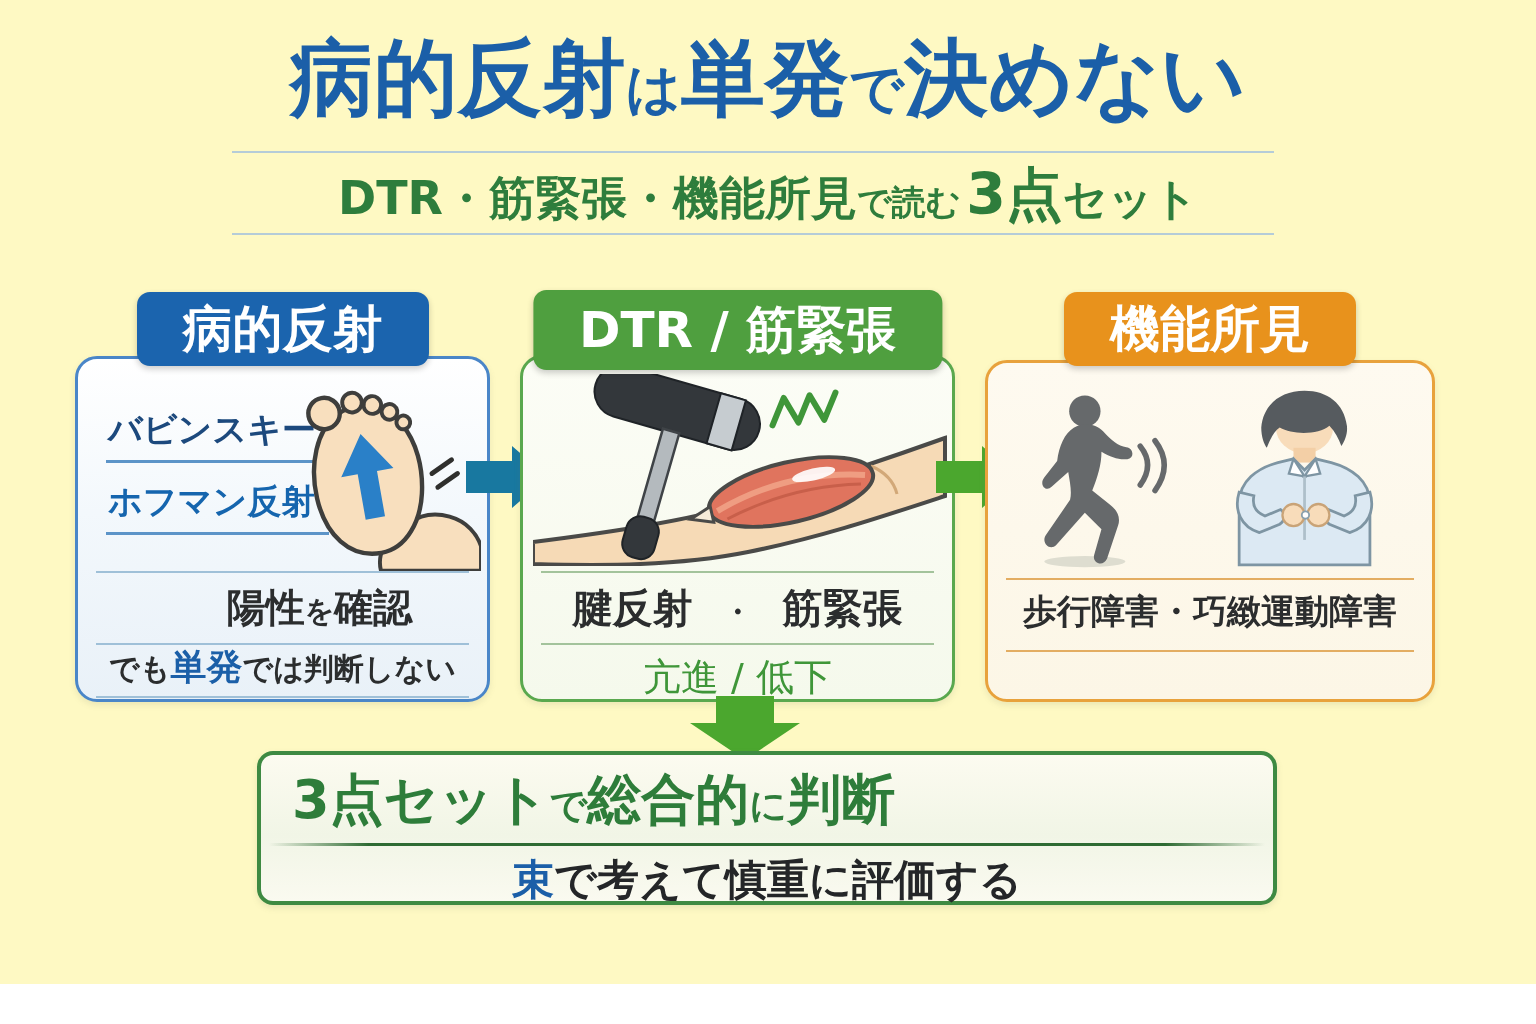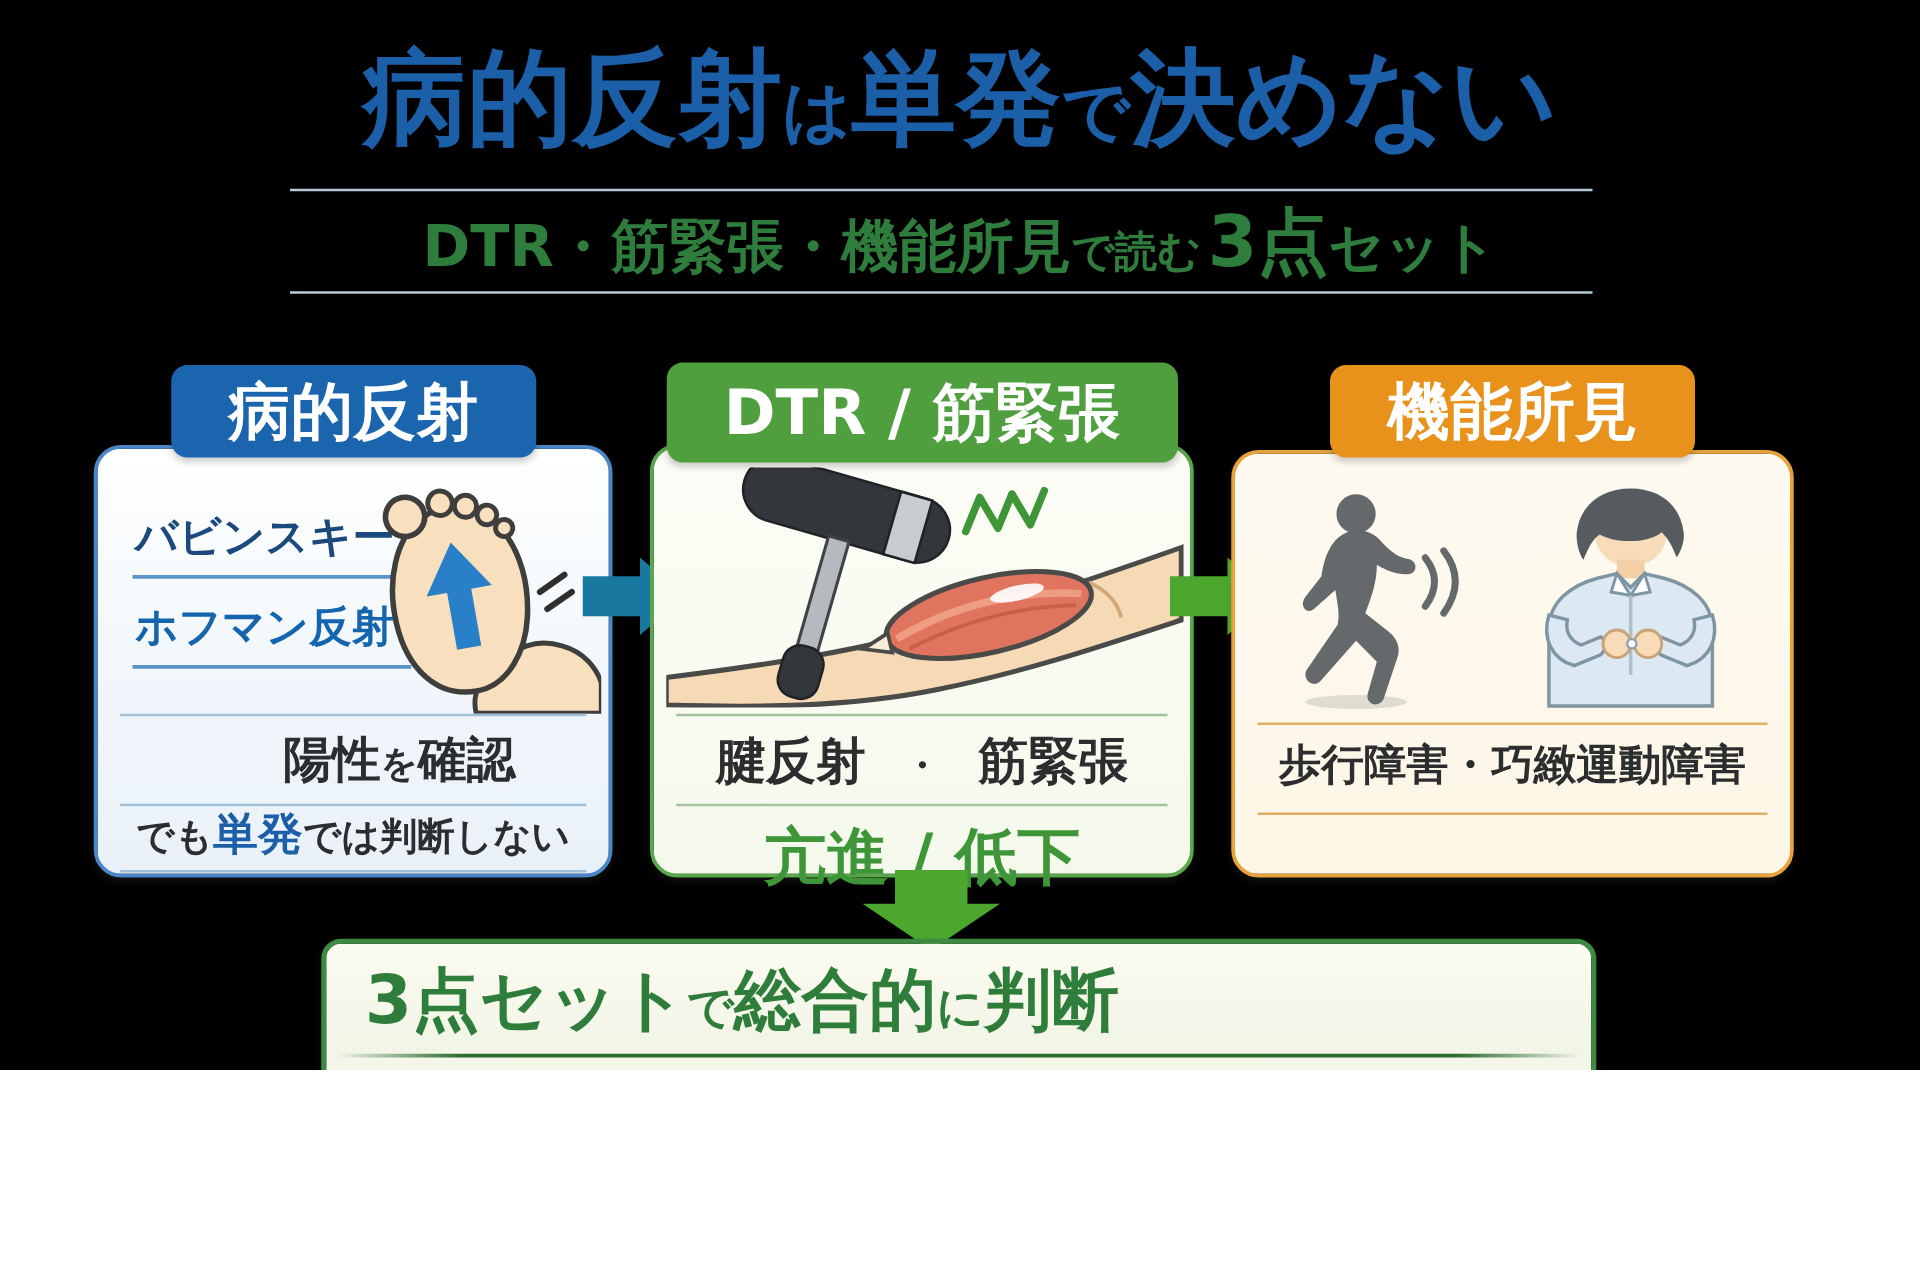--- a/index.html
+++ b/index.html
@@ -1,18 +1,18 @@
 <!DOCTYPE html>
 <html><head>
 <meta charset="utf-8">
 <style>
   html,body{margin:0;padding:0;}
   .canvas{
-    position:relative;width:1536px;height:856px;overflow:hidden;
-    background:#000000;font-family:"DejaVu Sans","Liberation Sans",sans-serif;
+    position:relative;width:1536px;height:984px;overflow:hidden;
+    background:#fef9c3;font-family:"DejaVu Sans","Liberation Sans",sans-serif;
     color:#2b2d2e;
   }
 
   
   .main-title{position:absolute;top:30px;left:0;width:100%;text-align:center;
     color:#1b5fa8;font-weight:800;line-height:1.15;white-space:nowrap;}
   .t-lg{font-size:84px;}
   .t-sm{font-size:54px;}
   .rule{position:absolute;left:232px;width:1042px;height:2px;background:#b5ccd8;}
   .rule-top{top:151px;}
@@ -56,21 +56,21 @@
   .card2 .card-body{top:65px;border:3.5px solid #5aa84e;
     background:linear-gradient(180deg,#fcfdf6 0%,#f5f9ec 100%);}
   .card2 .card-header{background:#4f9f3f;height:80px;line-height:80px;}
   .arm-svg{position:absolute;left:10px;top:16px;width:414px;height:192px;}
   .c2-hr{background:#a3c39b;}
   .c2-hr.a{top:213px;} .c2-hr.b{top:285px;}
   .c2-row1{position:absolute;top:223px;left:0;width:100%;text-align:center;
     font-size:40px;font-weight:700;color:#2b2d2e;white-space:nowrap;}
   .c2-row1 .sep{margin:0 30px;font-size:30px;}
   .c2-row2{position:absolute;top:294px;left:0;width:100%;text-align:center;
-    font-size:50px;font-weight:700;color:#3f9639;white-space:nowrap;}
+    font-size:38px;font-weight:400;color:#3f9639;white-space:nowrap;}
 
   .card3{left:985px;top:292px;width:450px;height:410px;}
   .card3 .card-body{top:68px;border:3.5px solid #e8a23c;
     background:linear-gradient(180deg,#fefaf0 0%,#fcf6e6 100%);}
   .card3 .card-header{background:#e8921c;}
   .walk-svg{position:absolute;left:38px;top:26px;width:150px;height:180px;}
   .btn-svg{position:absolute;right:28px;top:20px;width:198px;height:184px;}
   .c3-hr{background:#e3ad62;}
   .c3-hr.a{top:215px;} .c3-hr.b{top:287px;}
   .c3-row1{position:absolute;top:226px;left:0;width:100%;text-align:center;
@@ -221,15 +221,18 @@
 
   <svg class="flow-arrow darr" width="110" height="64" viewBox="0 0 110 64">
     <polygon points="26,0 84,0 84,27 110,27 55,64 0,27 26,27" fill="#4ba72e"></polygon>
   </svg>
 
   <section class="bottom-box">
     <div class="b-title">
       <span class="b-lg">3点セット</span><span class="b-sm">で</span><span class="b-lg">総合的</span><span class="b-sm">に</span><span class="b-lg">判断</span>
     </div>
     <div class="b-rule"></div>
+    <div class="b-sub">
+      <span class="p-blue">束</span><span class="p-reg">で考えて</span><span class="p-bold">慎重</span><span class="p-reg">に</span><span class="p-bold">評価</span><span class="p-reg">する</span>
+    </div>
   </section>
 
 </div>
 
 </body></html>

